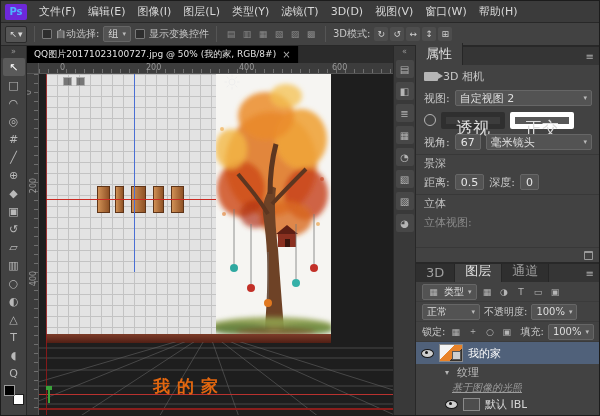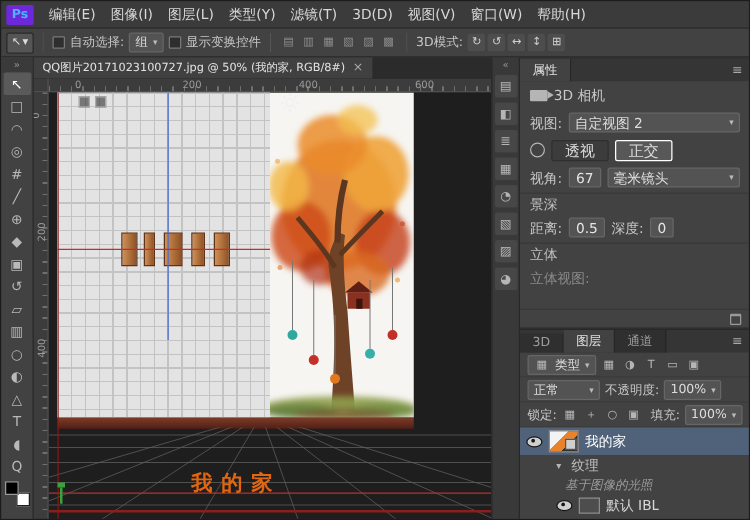--- a/index.html
+++ b/index.html
@@ -30,21 +30,21 @@
   .dropdown { background:#535353; border:1px solid #666; border-radius:2px; height:16px;
     display:inline-flex; align-items:center; gap:4px; padding:0 4px; color:#ddd; white-space:nowrap; }
   .dropdown .caret { font-size:7px; color:#bbb; }
   .ob-iconrow { display:flex; gap:2px; }
   .ob-icon { width:14px; height:14px; display:flex; align-items:center; justify-content:center;
     color:#8a8a8a; font-size:9px; }
   .ob-icon.lit { color:#cfcfcf; background:#4d4d4d; border-radius:2px; }
   
   .tabbar { position:absolute; left:26px; top:45px; width:366px; height:17px;
     background:#2b2b2b; display:flex; align-items:flex-end; }
-  .doc-tab { height:17px; background:#404040; border-right:1px solid #262626;
+  .doc-tab { height:17px; background:#000000; border-right:1px solid #262626;
     display:flex; align-items:center; gap:6px; padding:0 7px; max-width:330px; }
   .doc-title { color:#e2e2e2; font-size:9px; white-space:nowrap; overflow:hidden; text-overflow:ellipsis; }
   .tab-close { color:#aaa; font-size:10px; line-height:10px; }
   
   .toolbar { position:absolute; left:0; top:45px; width:26px; height:371px;
     background:#424242; border-right:1px solid #282828; display:flex; flex-direction:column; align-items:center; }
   .tb-collapse { height:12px; width:100%; text-align:center; color:#9a9a9a; font-size:8px; line-height:12px; background:#3a3a3a; }
   .tool { width:22px; height:18px; display:flex; align-items:center; justify-content:center;
     color:#b9b9b9; font-size:11px; border-radius:2px; }
   .tool.active { background:#5a5a5a; color:#fff; }
@@ -87,32 +87,32 @@
   .axis-green::before { content:""; position:absolute; left:-2px; top:-4px; width:6px; height:4px; background:#3aa23a; }
   
   .panel-strip { position:absolute; left:392px; top:45px; width:22px; height:371px;
     background:#393939; border-left:1px solid #282828; display:flex; flex-direction:column; align-items:center; }
   .strip-collapse { width:100%; height:12px; color:#9a9a9a; font-size:8px; text-align:center; line-height:12px; }
   .strip-icon { width:18px; height:18px; margin:2px 0; background:#474747; border-radius:2px;
     display:flex; align-items:center; justify-content:center; color:#b5b5b5; font-size:10px; }
   
   .panel { position:absolute; left:414px; width:186px; background:#424242; border:1px solid #282828; }
   .panel-tabbar { height:18px; background:#353535; display:flex; align-items:flex-end; }
-  .panel-tab { padding:2px 10px 2px 10px; font-size:10px; color:#9f9f9f; background:#2f2f2f; border-right:1px solid #262626; }
+  .panel-tab { padding:2px 10px 2px 10px; font-size:13px; color:#9f9f9f; background:#2f2f2f; border-right:1px solid #262626; }
   .panel-tab.active { background:#424242; color:#e0e0e0; }
   .panel-menu { margin-left:auto; padding:0 6px; color:#aaa; font-size:10px; align-self:center; }
   .prow { display:flex; align-items:center; gap:5px; padding:0 8px; height:22px; font-size:11px; }
   .plbl { color:#c8c8c8; white-space:nowrap; }
   .grow { flex:1; }
   .dropdown .dd-val { overflow:hidden; white-space:nowrap; }
   .dropdown .spacer { flex:1; }
   .field { background:#535353; border:1px solid #666; border-radius:2px; height:16px;
     display:inline-flex; align-items:center; padding:0 5px; color:#e6e6e6; }
-  .pbtn { background:#585858; border:1px solid #ffffff; border-radius:2px; height:17px;
-    padding:0 10px; color:#ddd; font-size:12px; font-family:inherit; }
+  .pbtn { background:#585858; border:5px solid #ffffff; border-radius:2px; height:17px;
+    padding:0 10px; color:#ddd; font-size:17px; font-family:inherit; }
   .pbtn.active { background:#3c3c3c; border-color:#2f2f2f; }
   .psection { height:17px; line-height:17px; padding:0 8px; color:#c0c0c0;
     border-top:1px solid #383838; margin-top:1px; }
   .dim { color:#8a8a8a; }
   .panel-footer { position:absolute; left:0; right:0; bottom:0; height:15px; border-top:1px solid #383838;
     display:flex; align-items:center; justify-content:flex-end; padding:0 7px; gap:6px; }
   .trash { width:9px; height:9px; border:1px solid #9a9a9a; border-top-width:2px; border-radius:1px; }
   .cam-icon { width:14px; height:9px; background:#b5b5b5; border-radius:1px; position:relative; }
   .cam-icon::after { content:""; position:absolute; right:-5px; top:1px; border-left:5px solid #b5b5b5;
     border-top:3px solid transparent; border-bottom:3px solid transparent; }
@@ -129,29 +129,30 @@
   .eye::after { content:""; position:absolute; left:5px; top:5px; width:3px; height:3px;
     background:#161616; border-radius:50%; }
   .thumb { width:24px; height:18px; border:1px solid #8a8a8a; background:#262626; position:relative; flex:0 0 24px; }
   .thumb-3d { background:linear-gradient(135deg,#f3f3f3 0 38%, #e8832a 38% 66%, #35302b 66%); }
   .thumb-3d::after { content:""; position:absolute; right:1px; bottom:1px; width:7px; height:7px;
     background:#cfcfcf; border:1px solid #555; }
   .thumb-sm { width:17px; height:13px; border:1px solid #8a8a8a; background:#4d4d4d; flex:0 0 17px; }
   .thumb-light { background:linear-gradient(135deg,#f0efe9 60%, #caa05a); }
   .twisty { color:#b5b5b5; font-size:8px; width:10px; text-align:center; }
   .lname { white-space:nowrap; overflow:hidden; text-overflow:ellipsis; }
-  .italic-row { font-style:italic; font-size:10px; color:#9c9c9c; }
+  .italic-row { font-style:italic; font-size:10px; color:#9c9c9c;text-decoration:underline; }
 </style>
 </head>
 <body>
 
 <div class="app">
 
   <div class="menubar">
     <div class="ps-logo">Ps</div>
+    <div class="menu-item">文件(F)</div>
     <div class="menu-item">编辑(E)</div>
     <div class="menu-item">图像(I)</div>
     <div class="menu-item">图层(L)</div>
     <div class="menu-item">类型(Y)</div>
     <div class="menu-item">滤镜(T)</div>
     <div class="menu-item">3D(D)</div>
     <div class="menu-item">视图(V)</div>
     <div class="menu-item">窗口(W)</div>
     <div class="menu-item">帮助(H)</div>
   </div>

